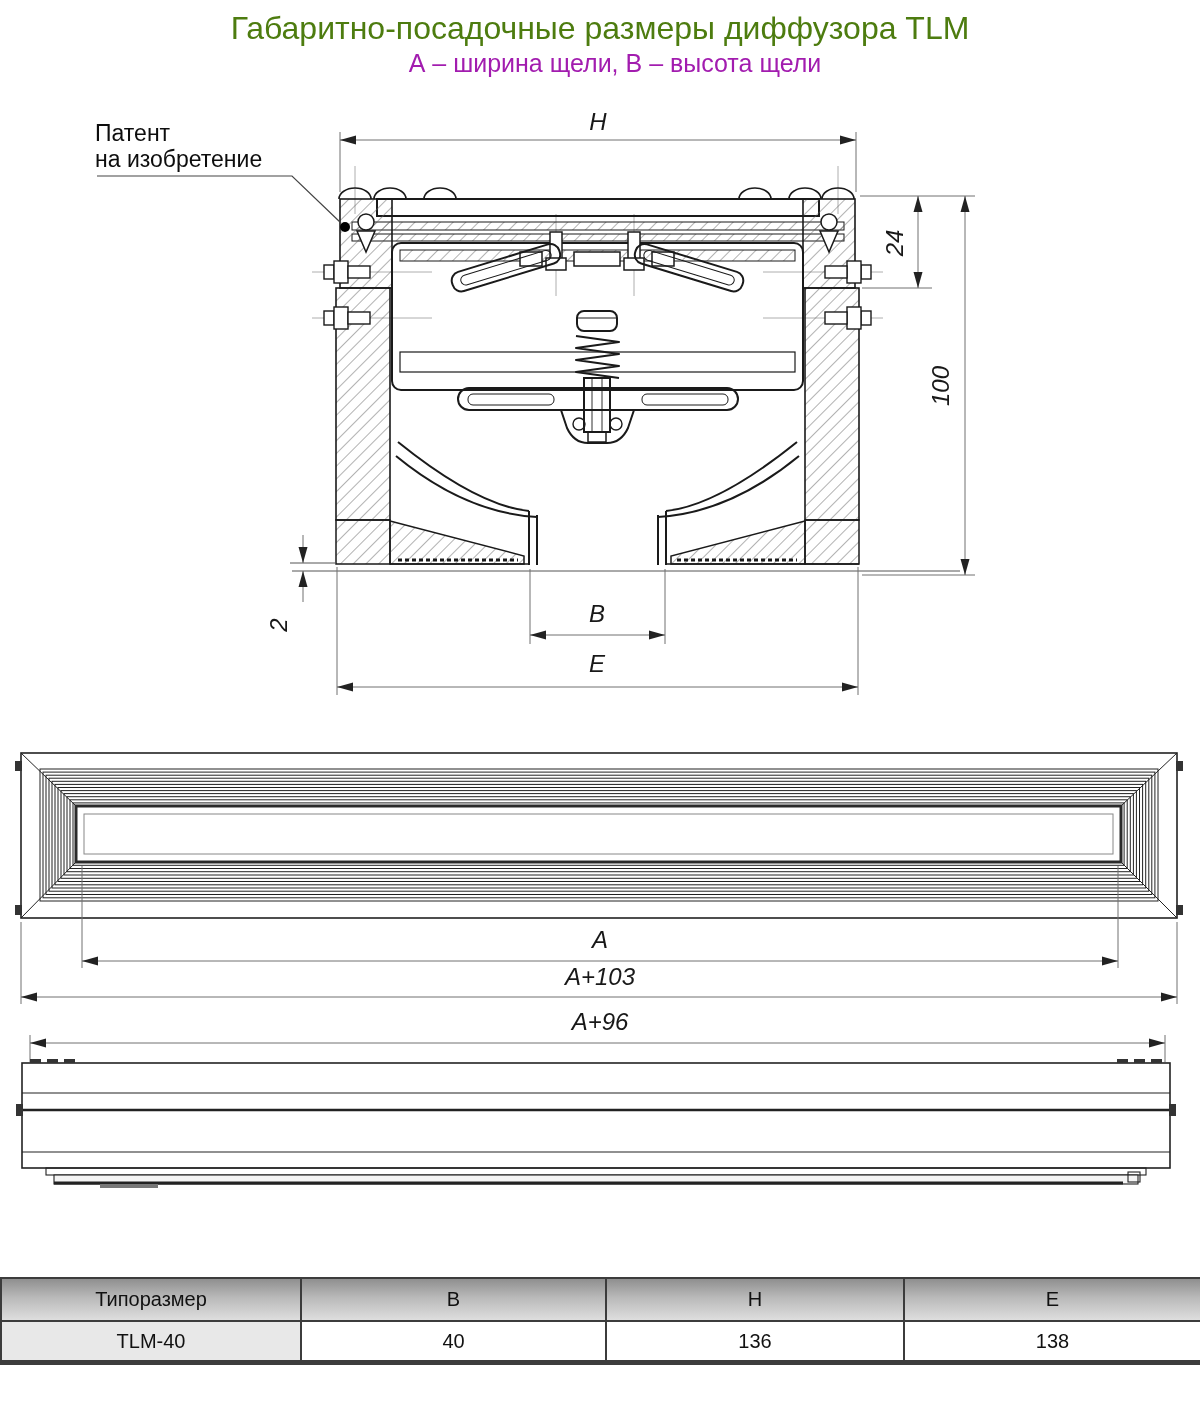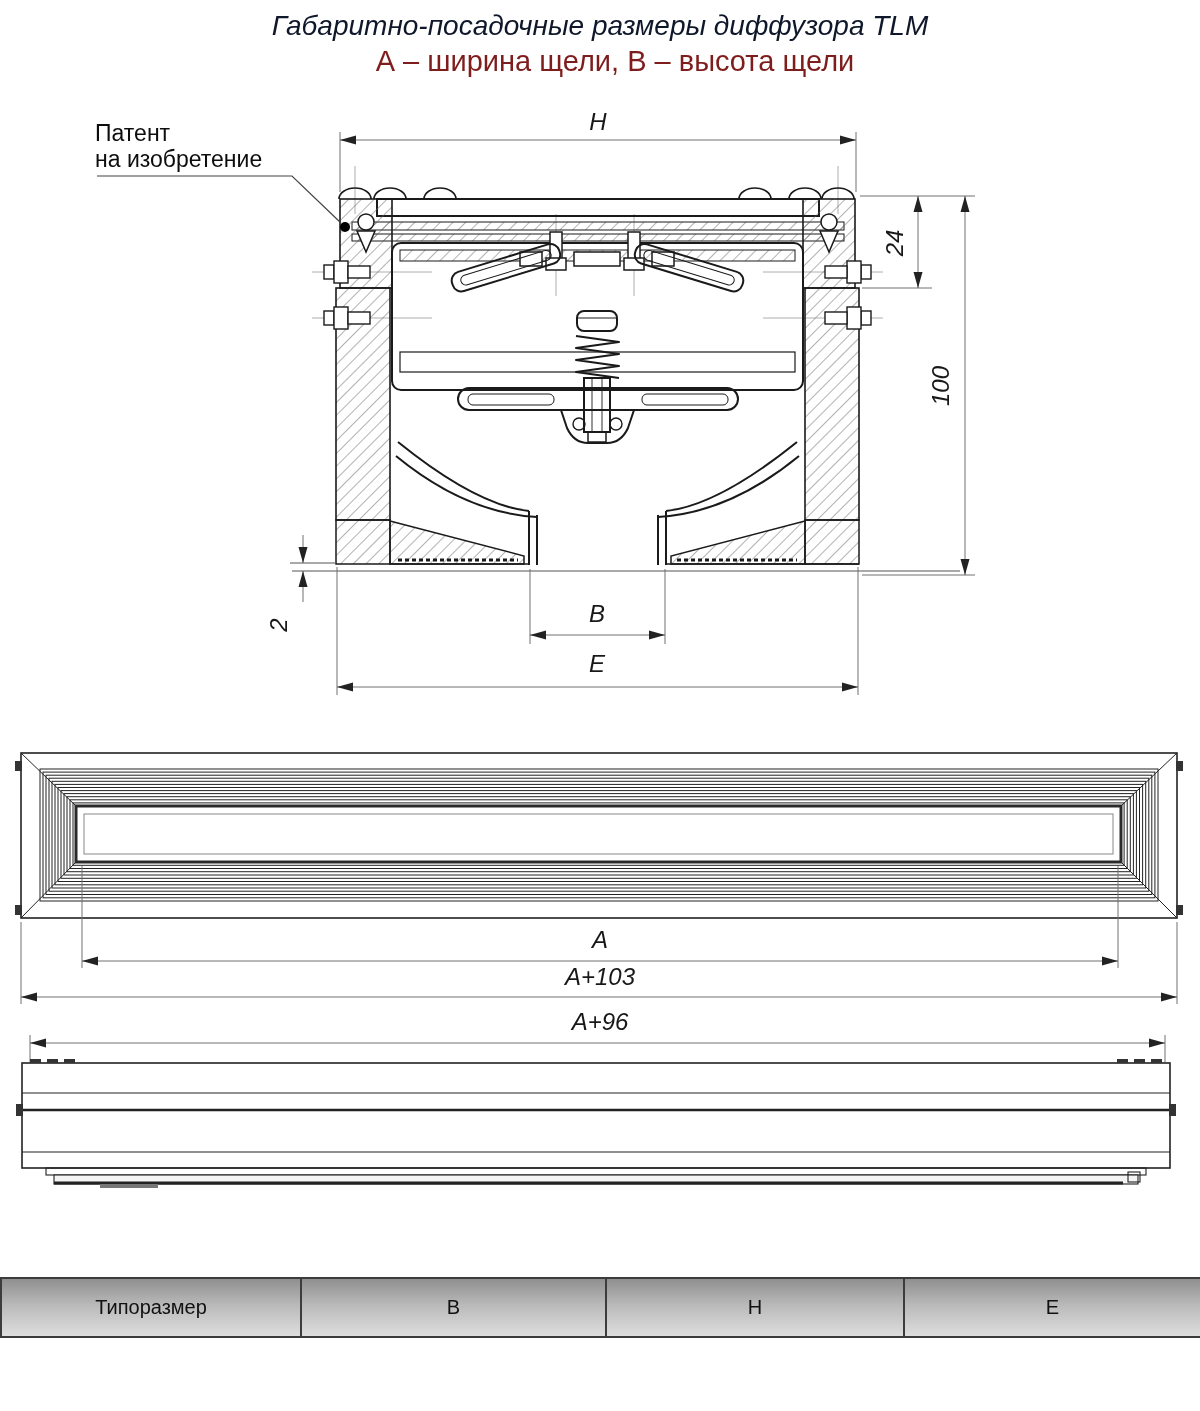--- a/index.html
+++ b/index.html
@@ -1,27 +1,27 @@
 <!DOCTYPE html>
 <html><head>
 <meta charset="utf-8">
 <style>
   html,body{margin:0;padding:0;background:#ffffff;}
   .page{position:relative;width:1200px;height:1411px;background:#fff;overflow:hidden;
         font-family:"Liberation Sans", sans-serif;color:#111;}
   .title-block{position:absolute;top:8px;left:0;width:1200px;text-align:center;line-height:1.25;}
-  .title-line1{font-size:28px;color:#0f172a;font-style:italic;}
-  .title-line2{font-size:29px;color:#7f1d1d;padding-left:30px;}
+  .title-line1{font-size:32px;color:#4d7c0f;}
+  .title-line2{font-size:25px;color:#a21caf;padding-left:30px;}
   svg text{font-family:"Liberation Sans", sans-serif;}
   .dim-label{font-size:24px;font-style:italic;fill:#181818;}
   .note-label{font-size:23px;fill:#0d0d0d;}
   
   .spec-table{position:absolute;left:0;top:1277px;width:1200px;border-collapse:collapse;
               table-layout:fixed;font-size:20px;}
-  .spec-table th,.spec-table td{border:2px solid #3c3c3c;text-align:center;padding:8px;}
+  .spec-table th,.spec-table td{border:2px solid #3c3c3c;text-align:center;padding:0;}
   .spec-table th{height:41px;font-weight:normal;
      background:linear-gradient(180deg,#8f8f8f 0%,#b9b9b9 45%,#dedede 100%);}
   .spec-table td{height:38px;background:#ffffff;}
   .spec-table td.rowlabel{background:#e8e8e8;}
   .spec-table tr.r1 td{border-bottom:5px solid #3c3c3c;}
 </style>
 </head>
 <body>
 
 <div class="page">
@@ -299,16 +299,22 @@
         <col style="width:298px">
         <col style="width:297px">
       </colgroup>
     <tbody>
         <tr>
       <th>Типоразмер</th>
       <th>B</th>
       <th>H</th>
       <th>E</th>
     </tr>
+    <tr class="r1">
+      <td class="rowlabel">TLM-40</td>
+      <td>40</td>
+      <td>136</td>
+      <td>138</td>
+    </tr>
   </tbody>
     </table>
 
 </div>
 
 </body></html>

